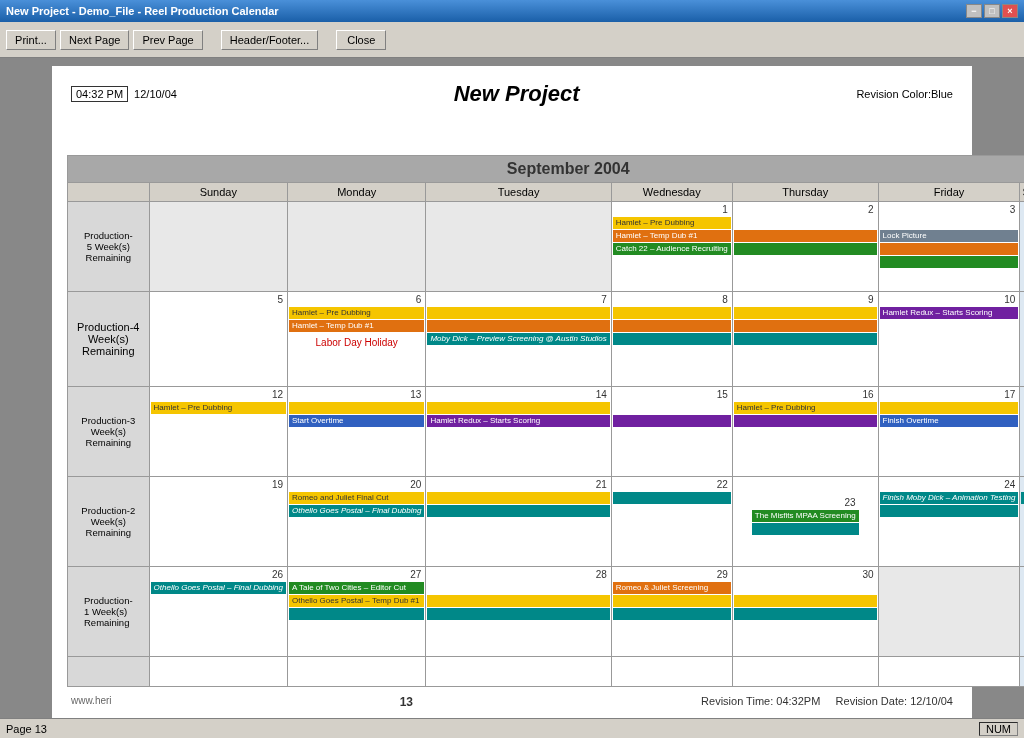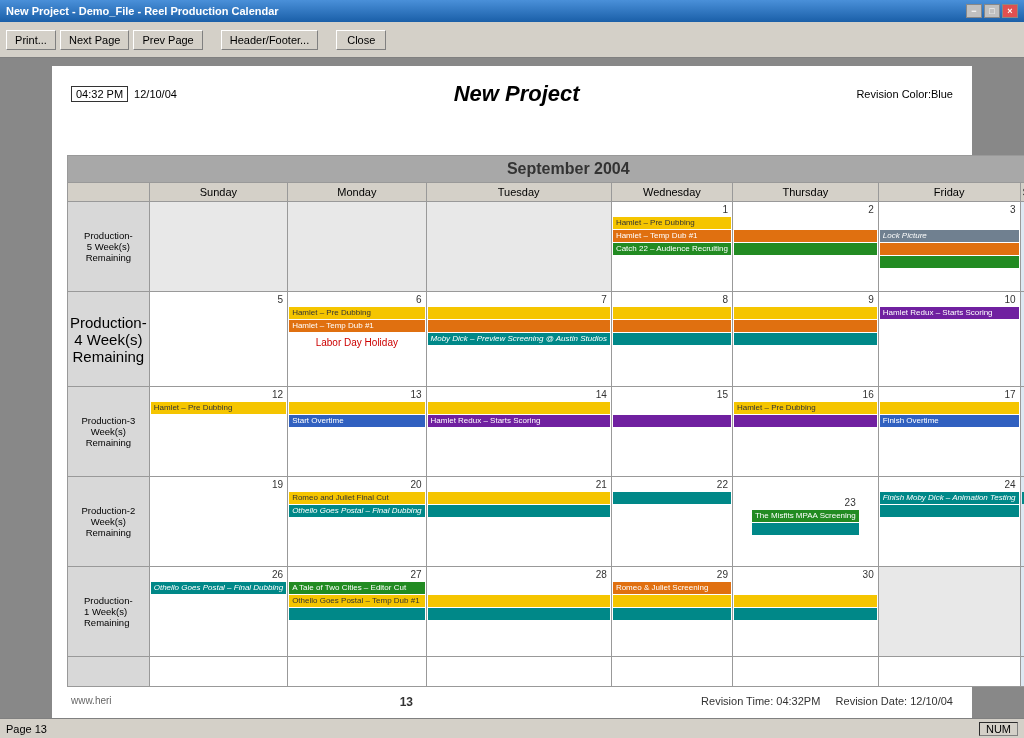--- a/index.html
+++ b/index.html
@@ -153,21 +153,21 @@
       overflow: hidden;
       text-overflow: ellipsis;
       display: block;
     }
     .bar-yellow { background: #f5c500; color: #333; }
     .bar-orange { background: #e07010; }
     .bar-green { background: #228b22; }
     .bar-purple { background: #7020a0; }
     .bar-teal { background: #008888; font-style: italic; }
     .bar-blue { background: #3060c0; }
-    .bar-steel { background: #708090; font-style: italic; }
+    .bar-steel { background: #708090; }
 
     .red-text { color: #cc0000; font-size: 10px; text-align: center; padding: 4px 0; }
 
     
     #outer-wrapper {
       display: flex;
       flex-direction: column;
       height: 100vh;
       overflow: hidden;
     }
@@ -258,21 +258,21 @@
             <span class="bar bar-orange"></span>
             <span class="bar bar-green"></span>
           </td>
 
           <td style="background:#dde8f2; border:1px solid #999; vertical-align:top; overflow:hidden; padding:1px;">
             <div class="day-num">4</div>
           </td>
         </tr>
 
         <tr style="height:95px; vertical-align:top;">
-          <td style="background:#d8d8d8; border:1px solid #999; text-align:center; vertical-align:middle; font-size:15px; padding:2px; width:110px;">
+          <td style="background:#d8d8d8; border:1px solid #999; text-align:center; vertical-align:middle; font-size:11px; padding:2px; width:110px;">
             Production-4 Week(s)<br>Remaining
           </td>
 
           <td style="background:white; border:1px solid #999; vertical-align:top; overflow:hidden; padding:1px;">
             <div class="day-num">5</div>
           </td>
 
           <td style="background:white; border:1px solid #999; vertical-align:top; overflow:hidden; padding:1px;">
             <div class="day-num">6</div>
             <span class="bar bar-yellow">Hamlet – Pre Dubbing</span>

